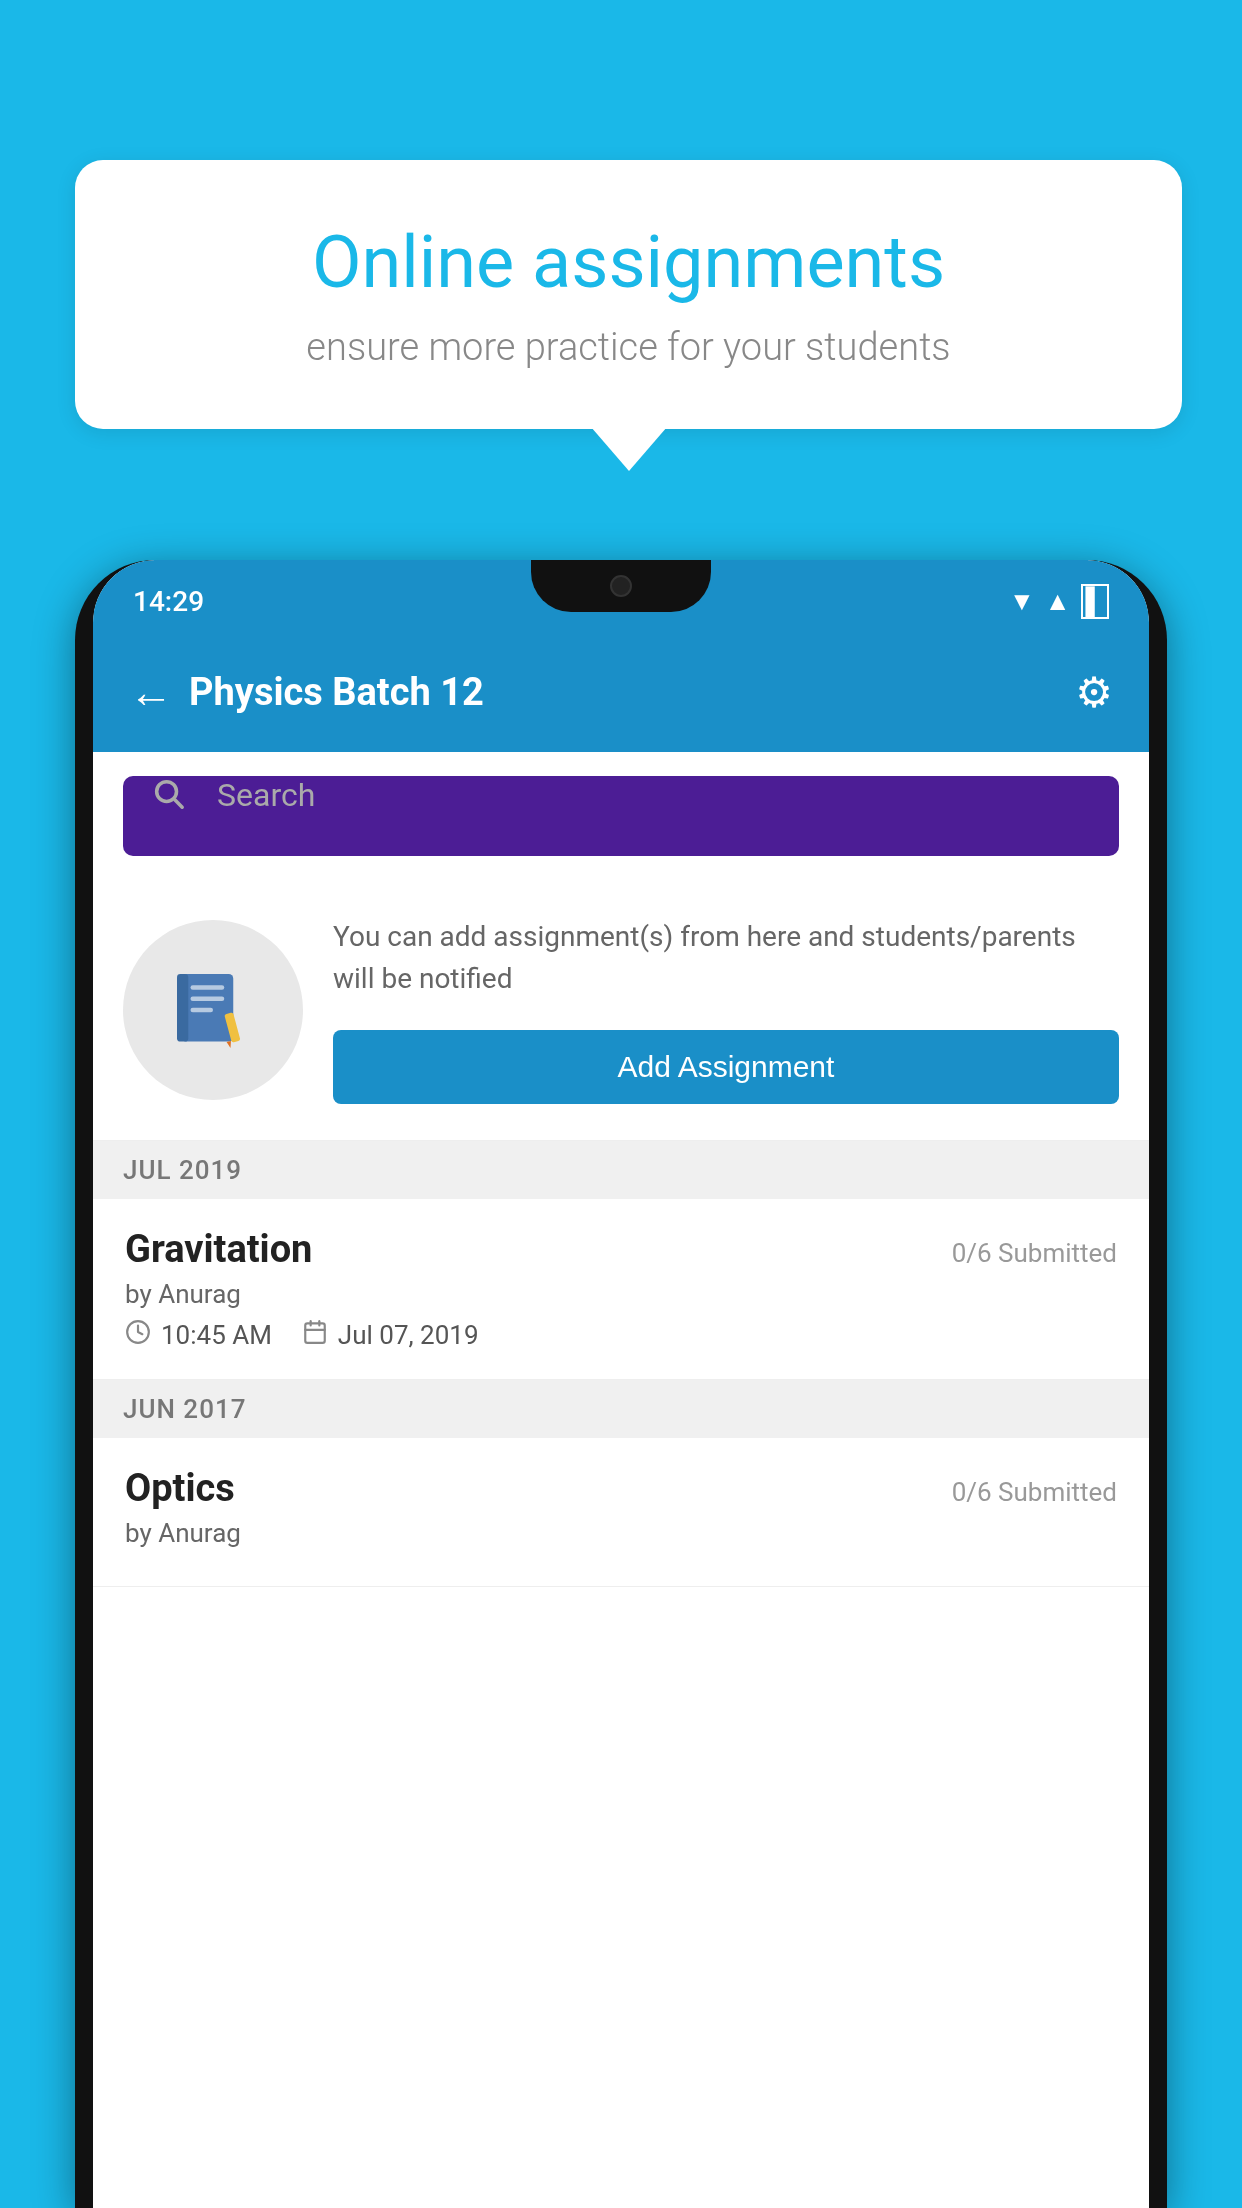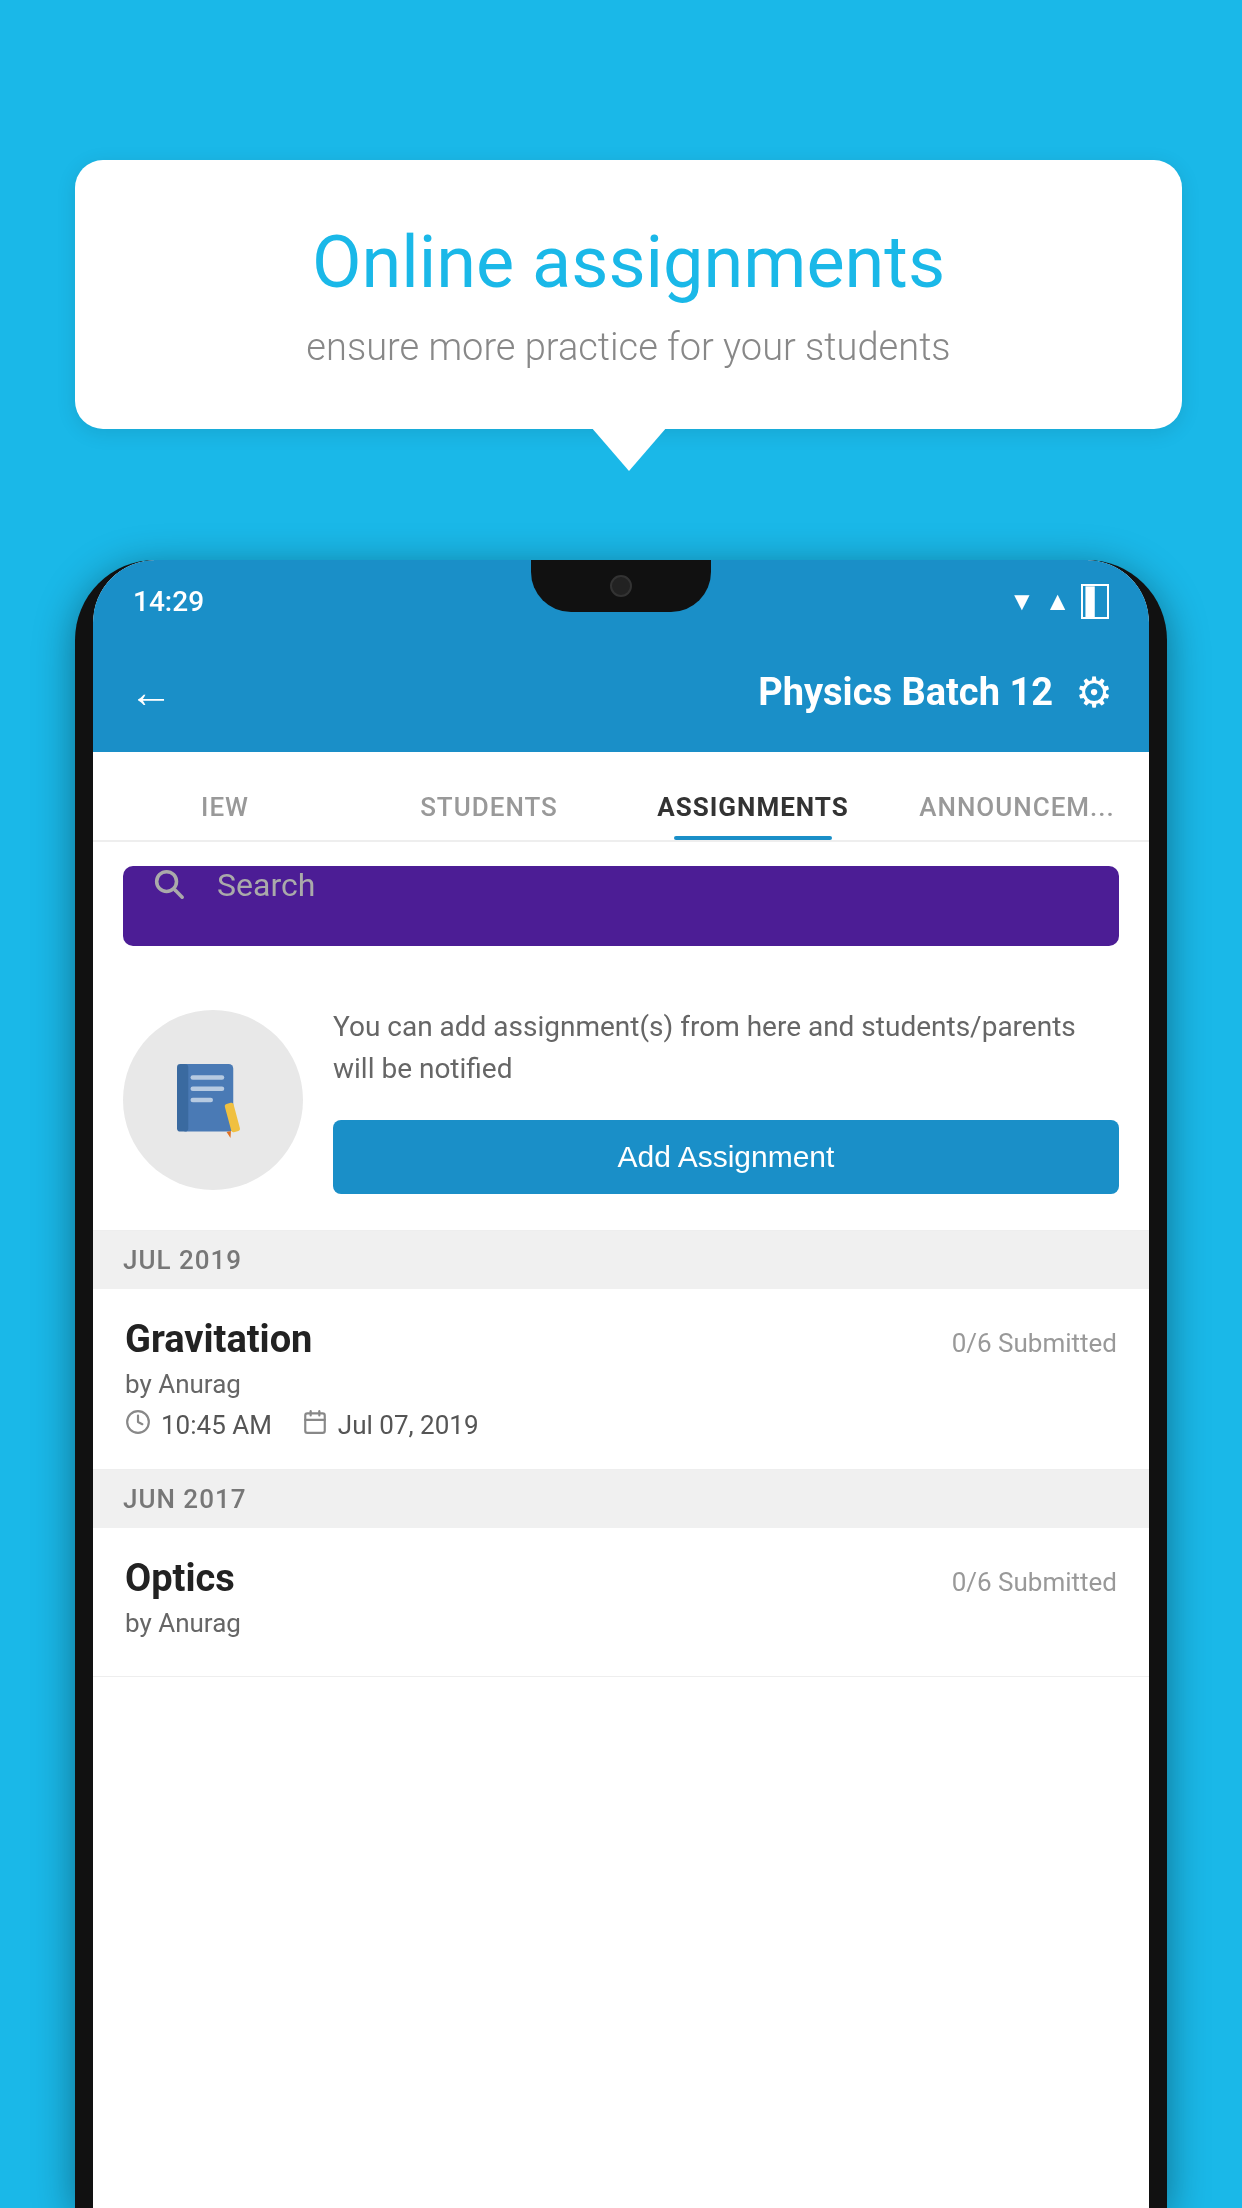--- a/index.html
+++ b/index.html
@@ -146,21 +146,21 @@
       justify-content: space-between;
       padding: 0 36px;
     }
     .back-arrow {
       color: white;
       font-size: 44px;
       cursor: pointer;
       width: 60px;
     }
     .header-title-area {
-      text-align: right;
+      text-align: left;
       flex: 1;
     }
     .header-title {
       color: white;
       font-size: 38px;
       font-weight: 700;
     }
     .header-subtitle {
       color: rgba(255,255,255,0.9);
       font-size: 28px;
@@ -359,34 +359,20 @@
       </div>
 
       <div class="app-header">
         <span class="back-arrow">←</span>
         <div class="header-title-area">
           <div class="header-title">Physics Batch 12</div>
         </div>
         <span class="settings-icon">⚙</span>
       </div>
 
-      <div class="tabs-bar">
-        <div class="tab">
-          <span>IEW</span>
-        </div>
-        <div class="tab">
-          <span>STUDENTS</span>
-        </div>
-        <div class="tab active">
-          <span>ASSIGNMENTS</span>
-        </div>
-        <div class="tab">
-          <span>ANNOUNCEM...</span>
-        </div>
-      </div>
 
       <div class="search-container">
         <div class="search-bar">
           <span class="search-icon-svg">
             <svg width="34" height="34" viewBox="0 0 24 24" fill="none" stroke="#aaa" stroke-width="2.5" stroke-linecap="round" stroke-linejoin="round">
               <circle cx="11" cy="11" r="7"></circle>
               <line x1="17" y1="17" x2="22" y2="22"></line>
             </svg>
           </span>
           <span class="search-placeholder">Search</span>

